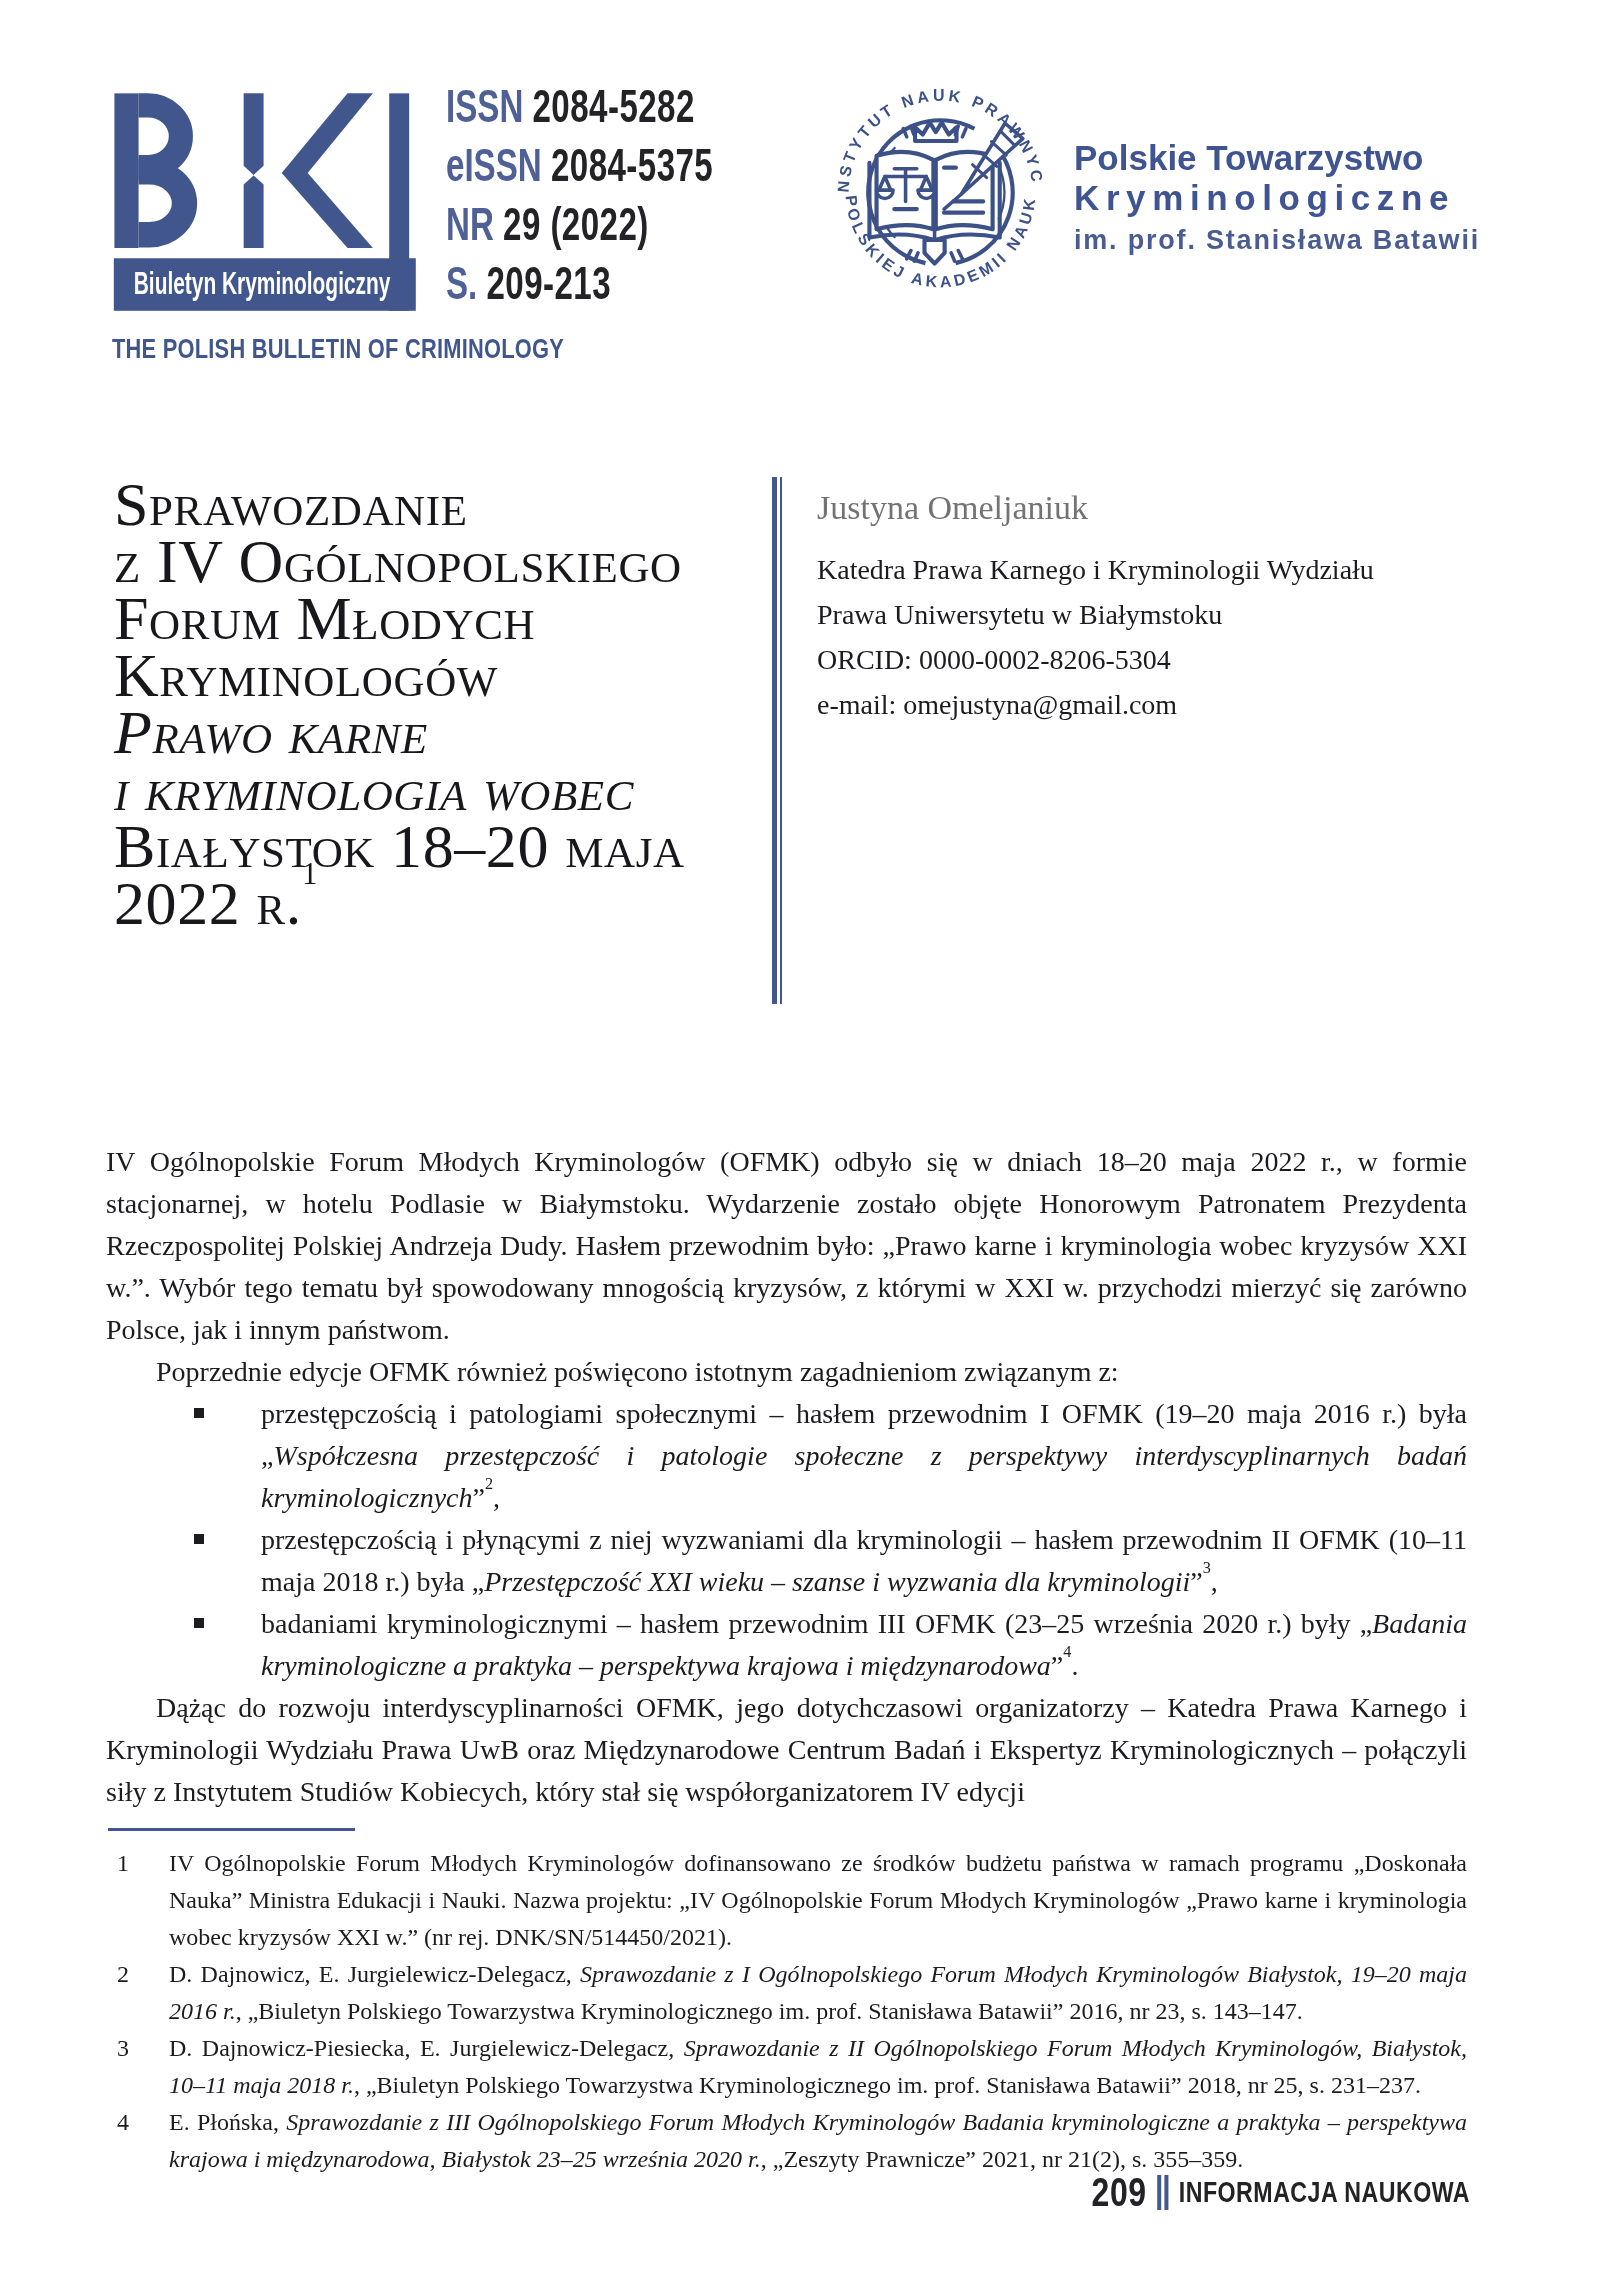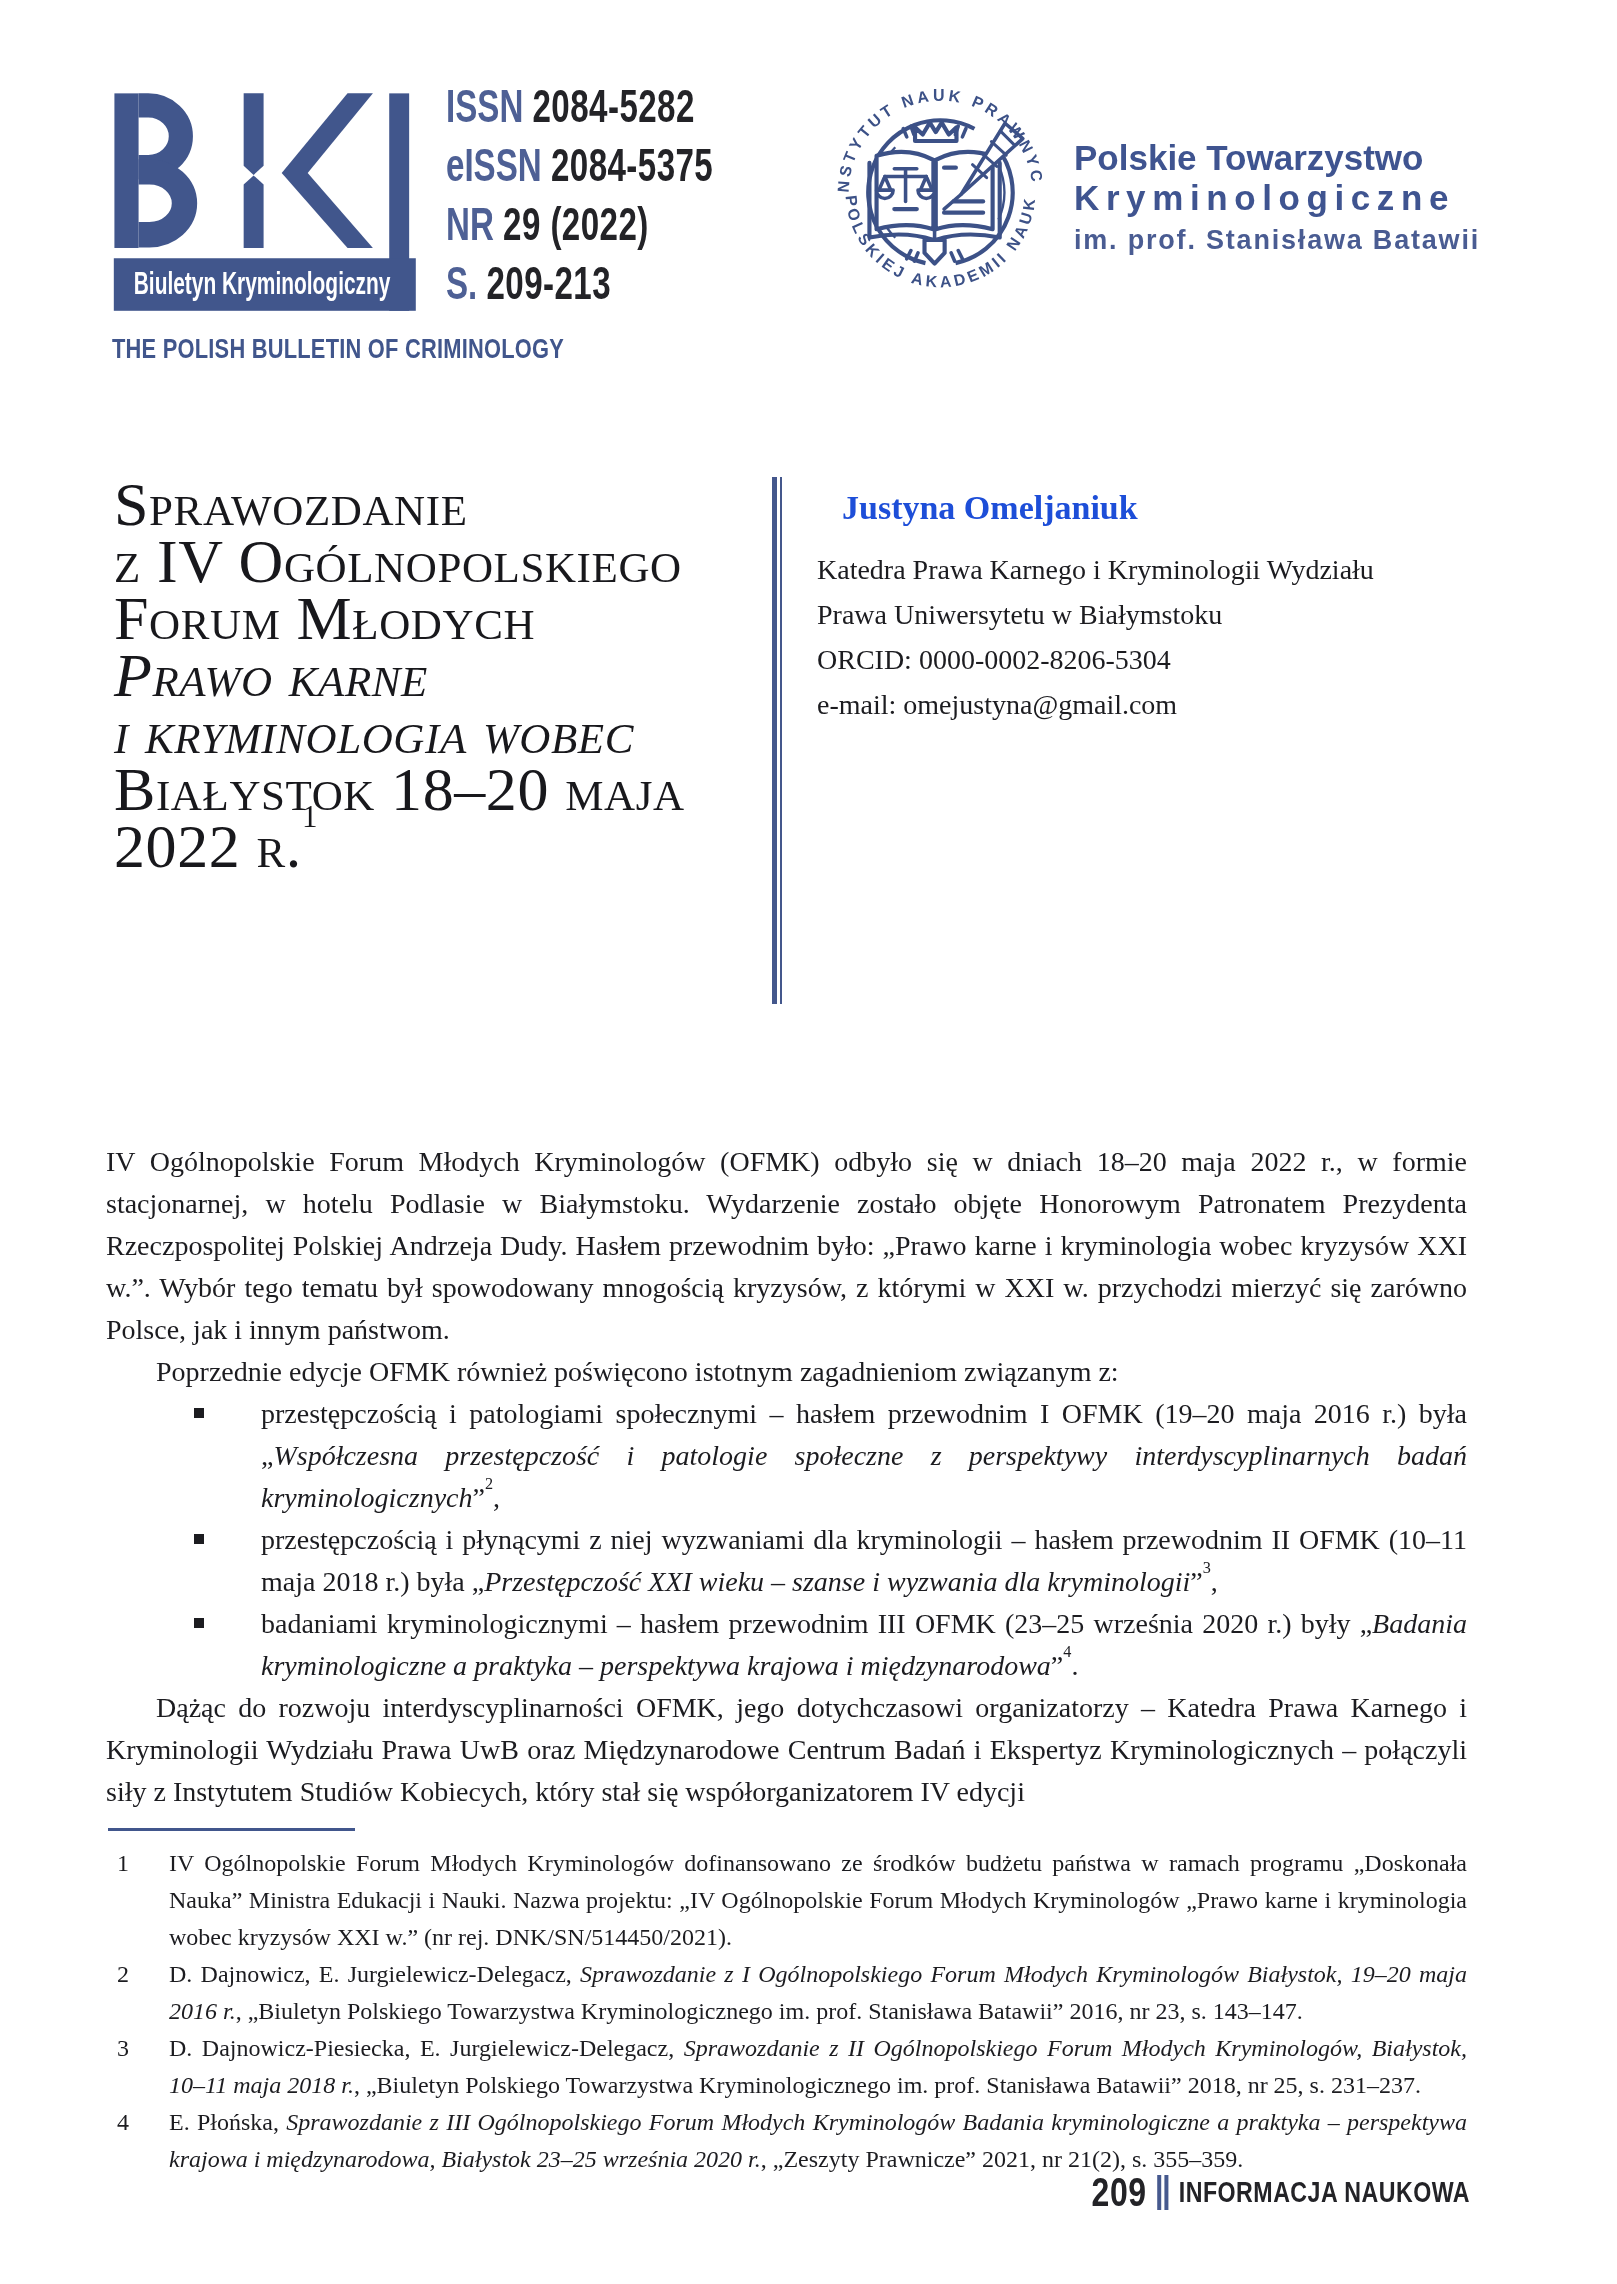--- a/index.html
+++ b/index.html
@@ -21,21 +21,21 @@
   #society .soc2{font-size:35px;font-weight:bold;line-height:40px;letter-spacing:6.6px;}
   #society .soc3{font-size:27px;font-weight:bold;color:#4A5C92;letter-spacing:1.8px;margin-top:7.3px;}
 
   
   #title-block{left:114px;top:476px;width:656px;font-variant:small-caps;font-size:62px;line-height:57px;
     color:#18181C;letter-spacing:0.6px;}
   #title-block .t-it{font-style:italic;}
   #title-block sup{font-size:50%;position:relative;top:-.6em;line-height:0;}
   #title-divider-thick{left:772px;top:477px;width:5.4px;height:527px;background:#44578C;}
   #title-divider-thin{left:780px;top:477px;width:2.4px;height:527px;background:#44578C;}
-  #author-name{left:842px;top:489px;font-size:34px;font-weight:bold;color:#1d4ed8;}
+  #author-name{left:817px;top:489px;font-size:34px;font-weight:normal;color:#737373;}
   #author-details{left:817px;top:547px;font-size:28px;line-height:45px;}
 
   
   #body-text{left:106px;top:1141px;width:1361px;font-size:28px;line-height:42px;text-align:justify;}
   #body-text p{margin:0;}
   .indent{text-indent:50px;}
   .bullet{position:relative;padding-left:155px;}
   .blt{position:absolute;left:88px;top:15px;width:9.7px;height:9.7px;background:#1C1C20;}
   #body-text sup,.fn sup{font-size:58%;position:relative;top:-.5em;line-height:0;}
 
@@ -164,20 +164,21 @@
 <div id="society" class="abs">
   <div class="soc1">Polskie Towarzystwo</div>
   <div class="soc2">Kryminologiczne</div>
   <div class="soc3">im. prof. Stanisława Batawii</div>
 </div>
 
 <div id="title-block" class="abs">
   <div class="t-line">Sprawozdanie</div>
   <div class="t-line">z IV Ogólnopolskiego</div>
   <div class="t-line">Forum Młodych</div>
+  <div class="t-line">Kryminologów</div>
   <div class="t-line t-it">Prawo karne</div>
   <div class="t-line t-it">i kryminologia wobec</div>
   <div class="t-line">Białystok 18–20 maja</div>
   <div class="t-line">
     <span>2022 r.</span><sup>1</sup>
   </div>
 </div>
 
 <div id="title-divider-thick" class="abs"></div>
 <div id="title-divider-thin" class="abs"></div>

